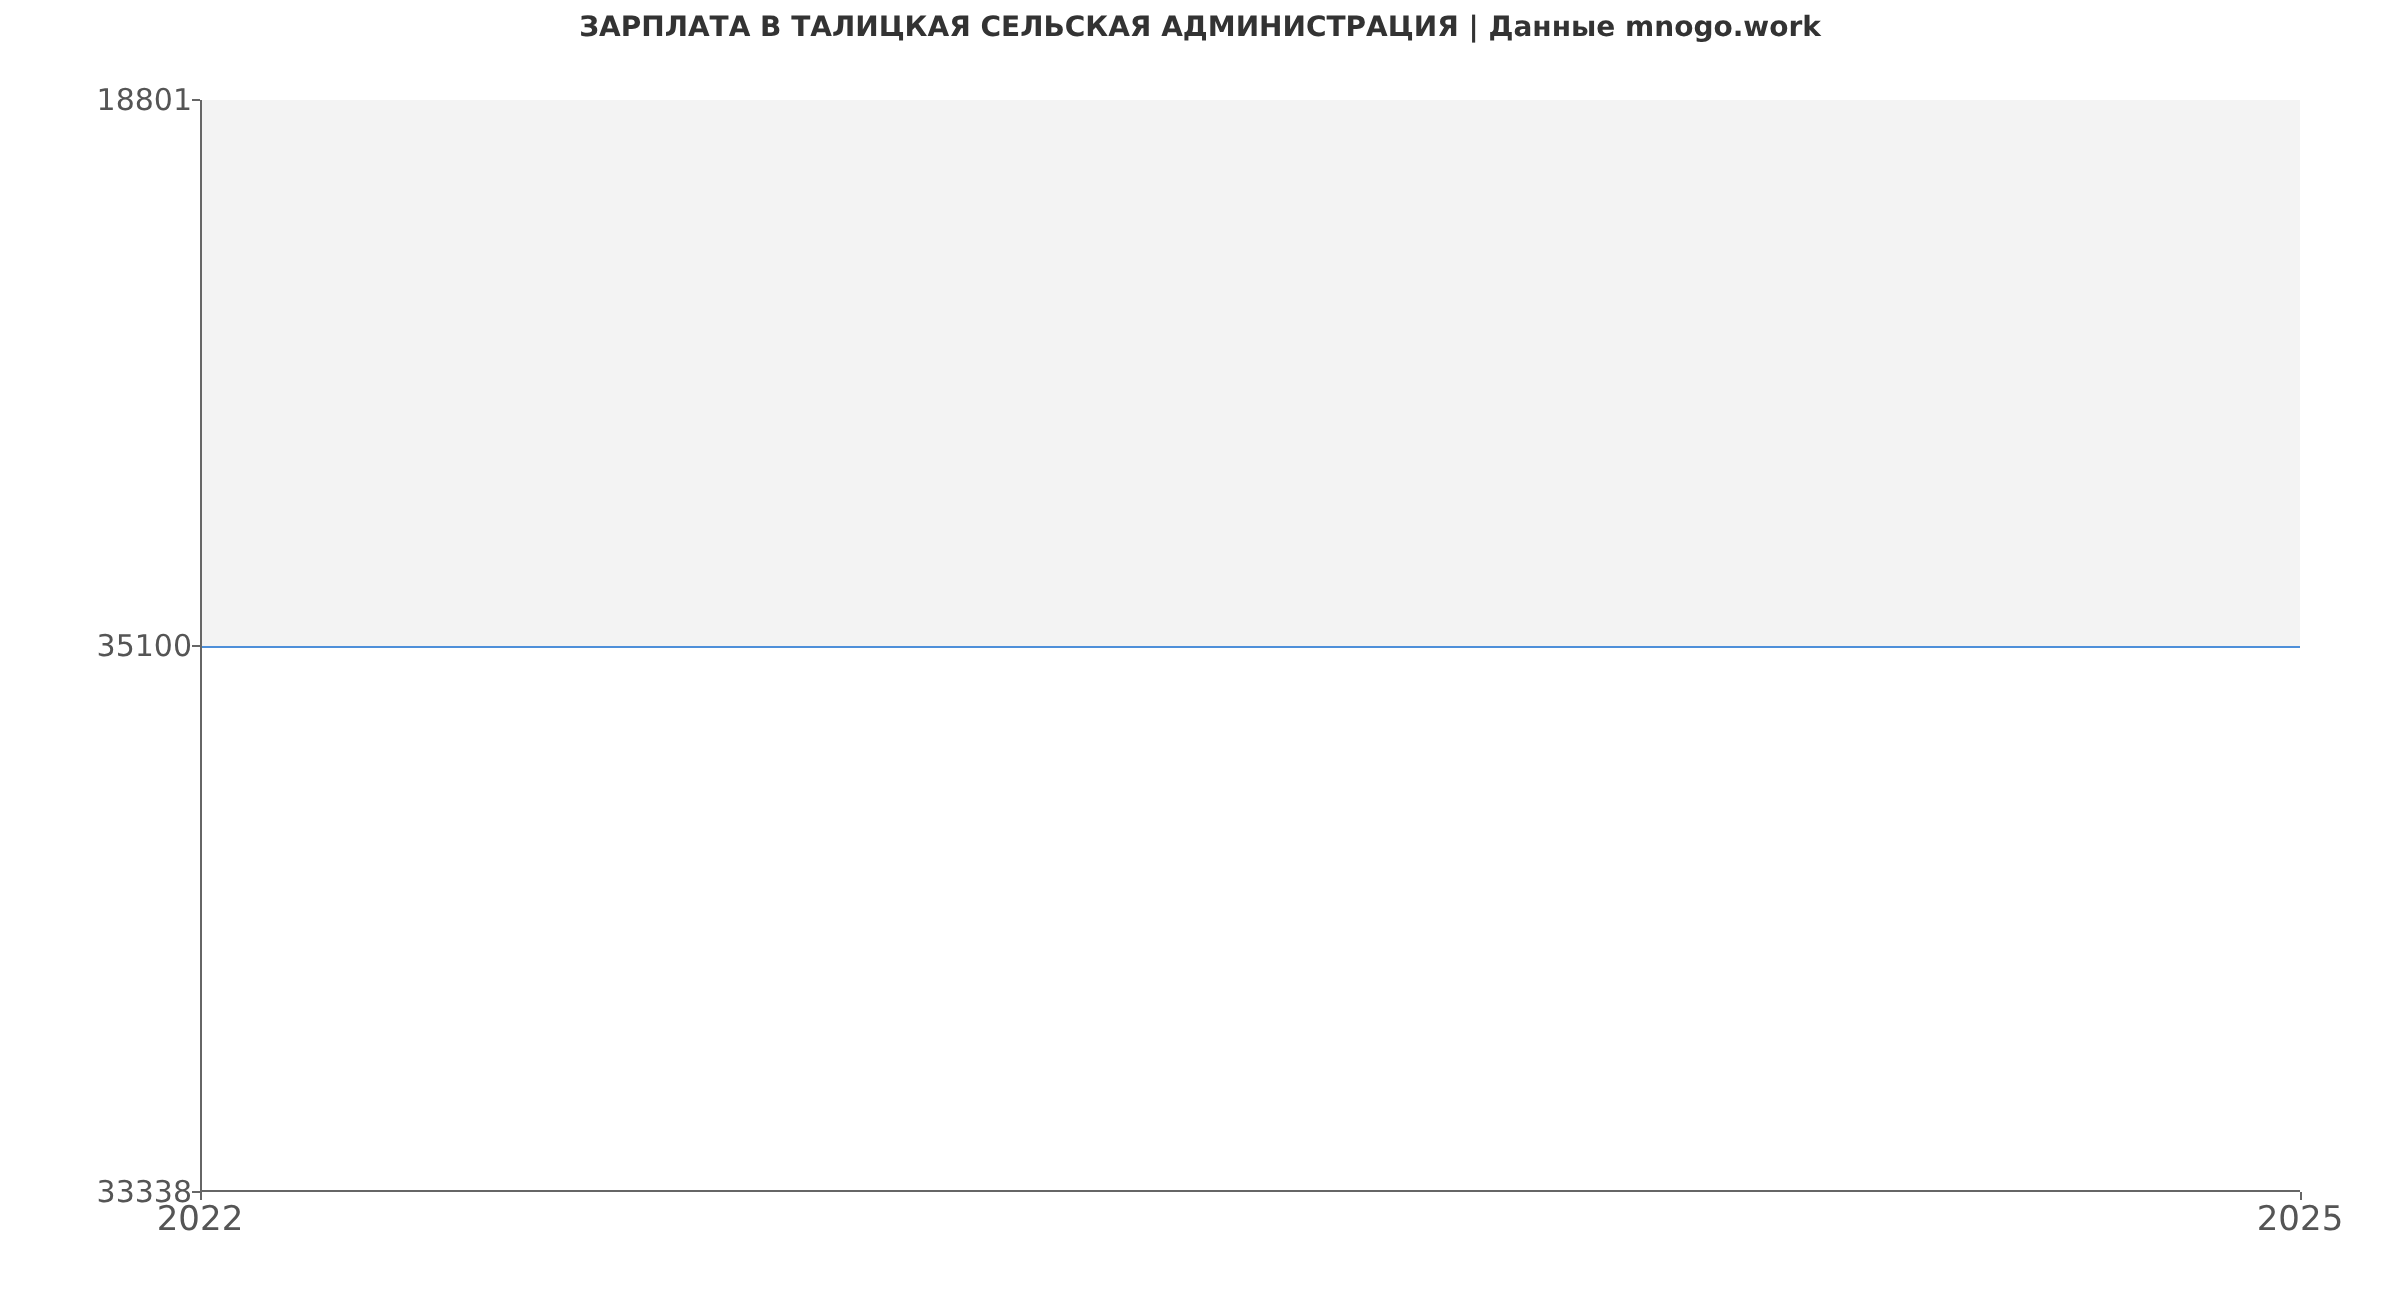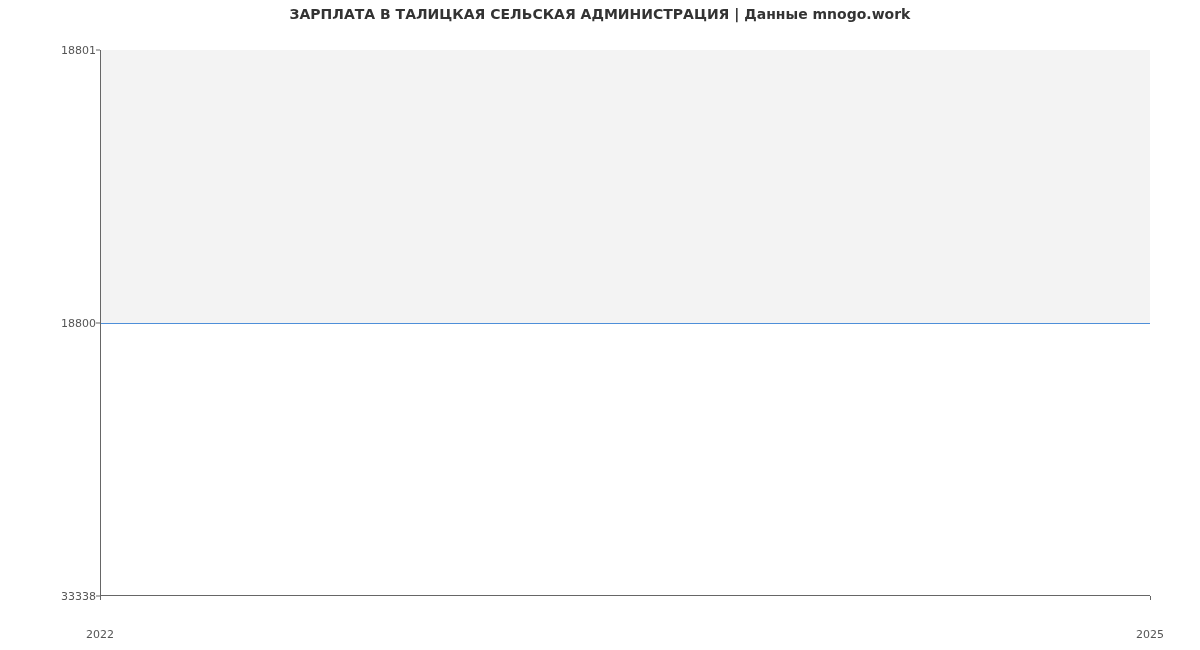--- a/index.html
+++ b/index.html
@@ -74,34 +74,33 @@
     left: 0;
     width: 100%;
     height: 0;
     border-top: 1.5px solid #4e8fd9;
   }
   
   .ytick {
     position: absolute;
     right: 1104px; 
     width: auto;
-    font-size: 11px;
+    font-size: 15px;
     color: #555;
     text-align: right;
     transform: translateY(-50%);
     white-space: nowrap;
   }
   .xtick {
     position: absolute;
     top: 600px;
-    font-size: 11px;
+    font-size: 17px;
     color: #555;
     transform: translateX(-50%);
     white-space: nowrap;
-    margin-top: 28px;
   }
   .tick-mark-y {
     position: absolute;
     left: 96px;
     width: 4px;
     height: 0;
     border-top: 1px solid #666;
     transform: translateY(-0.5px);
   }
   .tick-mark-x {
@@ -125,21 +124,21 @@
     <div class="data-line" id="data-line" style="top: 273px;"></div>
     <div class="spine-left"></div>
     <div class="spine-bottom"></div>
   </div>
 
   <div class="tick-mark-y" style="top:50px"></div>
   <div class="tick-mark-y" style="top:323px"></div>
   <div class="tick-mark-y" style="top:596px"></div>
 
   <div class="ytick" style="top:50px">18801</div>
-  <div class="ytick" style="top:323px">18800</div>
+  <div class="ytick" style="top:323px">35100</div>
   <div class="ytick" style="top:596px">33338</div>
 
   <div class="tick-mark-x" style="left:100px"></div>
   <div class="tick-mark-x" style="left:1150px"></div>
 
   <div class="xtick" style="left:100px">2022</div>
   <div class="xtick" style="left:1150px">2025</div>
 
 </div>
 

